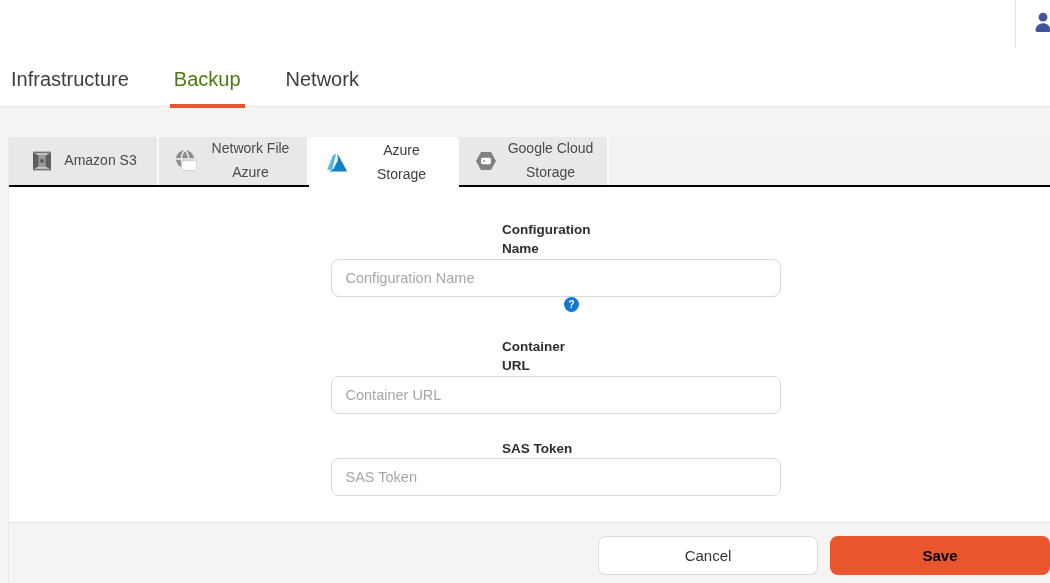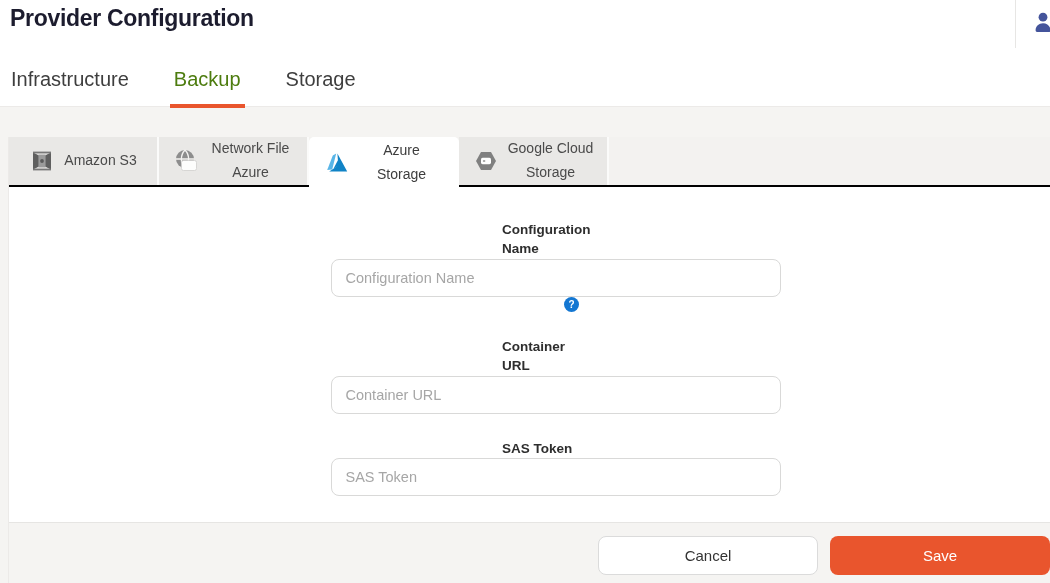--- a/index.html
+++ b/index.html
@@ -118,42 +118,41 @@
   .btn {
     width: 220px; height: 39px;
     border-radius: 8px; font-size: 15px;
     font-family: "Liberation Sans", "DejaVu Sans", sans-serif;
     cursor: pointer;
   }
   .btn-cancel {
     background: #ffffff; border: 1px solid #dbdbdb; color: #333333;
   }
   .btn-save {
-    background: #E9552D; border: none; color: #ffffff; font-weight: 400;
+    background: #E9552D; border: none; color: #000000; font-weight: 700;
   }
 </style>
 </head>
 <body>
 
 <div class="header">
-  <div class="page-title">Provider Configuration</div>
 
   <div class="header-divider"></div>
 
   <span class="user-icon">
     <svg viewBox="0 0 24 24" width="24" height="24">
       <circle cx="12" cy="7.2" r="4.4" fill="#44549B"></circle>
       <path d="M4.6 20.6 v-0.4 c0-4.1 3.3-7 7.4-7 s7.4 2.9 7.4 7 v0.4 a1.4 1.4 0 0 1 -1.4 1.4 H6 a1.4 1.4 0 0 1 -1.4 -1.4 Z" fill="#44549B"></path>
     </svg>
   </span>
 
   <div class="nav-row">
     <div class="nav-item">Infrastructure</div>
     <div class="nav-item active">Backup</div>
-    <div class="nav-item">Storage</div>
+    <div class="nav-item">Network</div>
   </div>
 </div>
 
 <div class="card">
 
   <div class="tabstrip">
 
     <div class="ptab">
       <svg class="tab-icon" viewBox="0 0 26 26">
         <polygon points="4,4.5 10,7.5 10,18.5 4,21.5" fill="#5f5f5f"></polygon>

